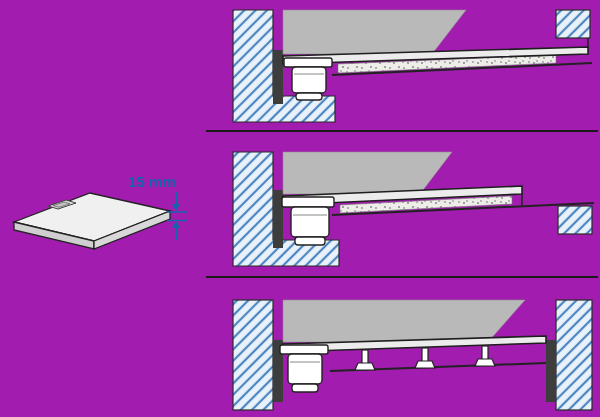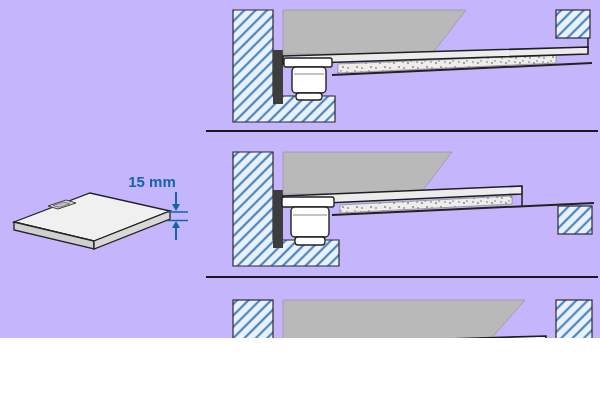--- a/index.html
+++ b/index.html
@@ -1,19 +1,19 @@
 <!DOCTYPE html>
 <html><head>
 <meta charset="utf-8">
 <style>
   html,body{margin:0;padding:0;background:#ffffff;}
   .canvas{
     position:relative;
-    width:600px;height:338px;
-    background:#c4b5fd;
+    width:600px;height:417px;
+    background:#a21caf;
     font-family:"Liberation Sans", sans-serif;
     overflow:hidden;
   }
   svg{display:block;}
   .dim-label{
     font-family:"Liberation Sans", sans-serif;
     font-size:15px;
     font-weight:bold;
   }
 </style>

